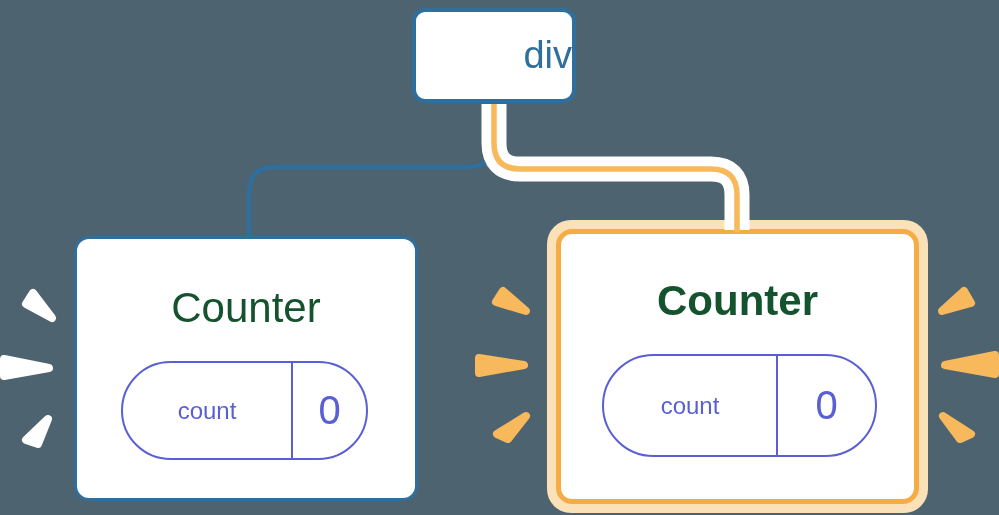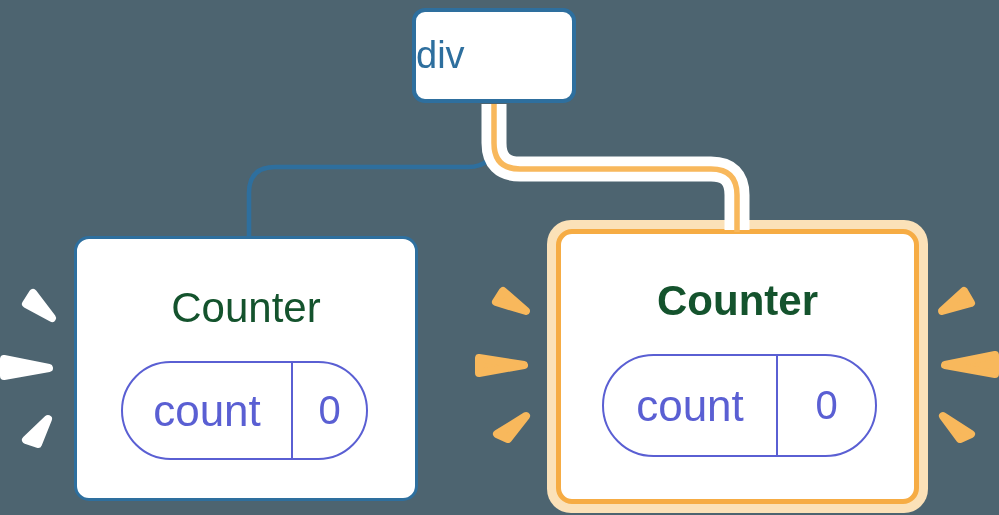--- a/index.html
+++ b/index.html
@@ -7,21 +7,21 @@
     position:relative;width:999px;height:515px;overflow:hidden;
     background:#4d6470;
     font-family:"Liberation Sans",sans-serif;
   }
   .layer{position:absolute;left:0;top:0;width:999px;height:515px;pointer-events:none;}
 
   
   .node{
     position:absolute;left:412px;top:8px;width:164px;height:95px;
     box-sizing:border-box;background:#ffffff;border:4px solid #2e6f9e;
-    border-radius:13px;display:flex;align-items:center;justify-content:flex-start;
+    border-radius:13px;display:flex;align-items:center;justify-content:flex-end;
   }
   .node__label{font-size:38px;color:#2e6f9e;}
 
   
   .card-blue{
     position:absolute;left:74px;top:236px;width:344px;height:265px;
     box-sizing:border-box;background:#ffffff;border:3px solid #2e6f9e;
     border-radius:15px;
   }
   
@@ -45,21 +45,21 @@
   
   .pill{
     position:absolute;box-sizing:border-box;
     border:2.5px solid #5a5fd3;border-radius:60px;background:#ffffff;
     display:flex;align-items:stretch;overflow:hidden;
   }
   .card-blue .pill{left:44px;top:122px;width:247px;height:99px;}
   .card-hl-inner .pill{left:41px;top:120px;width:275px;height:103px;}
   .pill__key{
     flex:1 1 auto;display:flex;align-items:center;justify-content:center;
-    font-size:44px;color:#5a5fd3;border-right:2.5px solid #5a5fd3;
+    font-size:24px;color:#5a5fd3;border-right:2.5px solid #5a5fd3;
   }
   .card-blue .pill__key{flex:0 0 168px;}
   .card-hl-inner .pill__key{flex:0 0 172px;}
   .pill__value{
     flex:1 1 auto;display:flex;align-items:center;justify-content:center;
     font-size:40px;color:#5a5fd3;
   }
 </style>
 </head>
 <body>

